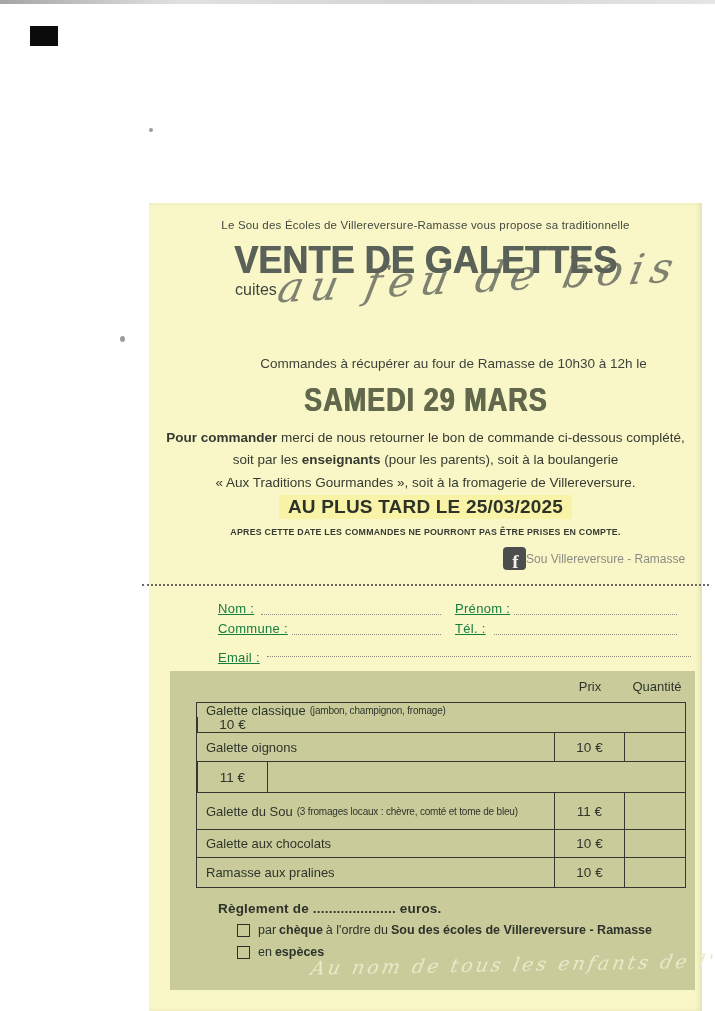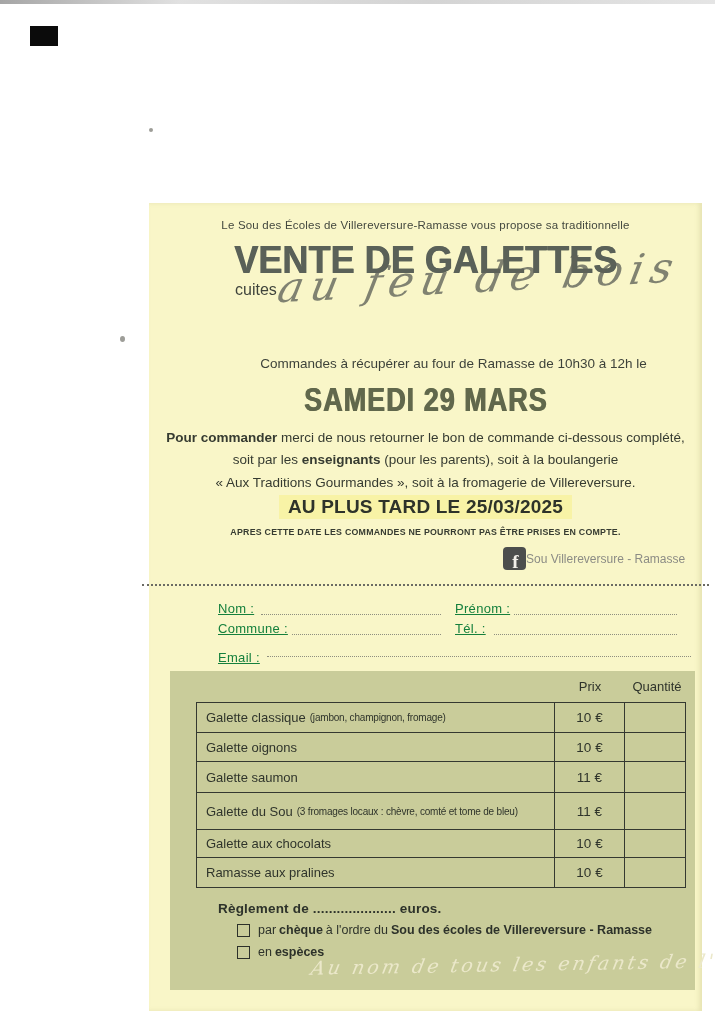--- a/index.html
+++ b/index.html
@@ -46,21 +46,21 @@
 
   #cut-line{left:142px;top:584px;width:567px;height:0;border-top:2px dotted #6b6b64;}
 
   .flabel{font-size:13px;color:#15803d;letter-spacing:.3px;white-space:nowrap;text-decoration:underline;}
   .dotline{border-bottom:1.6px dotted #8f8f7f;height:12px;}
 
   #panel{left:21px;top:468px;width:525px;height:319px;background:#c9cc9a;}
   .col-head{top:8px;font-size:13px;color:#2f342b;text-align:center;}
   #order-table{left:26px;top:31px;width:490px;border:1.7px solid #343830;box-sizing:border-box;}
   .trow{display:flex;border-top:1.7px solid #343830;}
-  .trow:first-child{border-top:none;}
+  .trow:first-child{border-top:none;flex-direction:column;}
   .c-desc{flex:1;display:flex;align-items:center;padding-left:9px;color:#2f342b;
     font-size:13px;white-space:nowrap;overflow:hidden;}
   .c-desc small{font-size:10px;margin-left:4px;letter-spacing:-.2px;}
   .c-price{width:69px;border-left:1.7px solid #343830;display:flex;align-items:center;
     justify-content:center;font-size:13.5px;color:#2f342b;}
   .c-qty{width:60px;border-left:1.7px solid #343830;}
   .h30{height:29px}.h29{height:28px}.h31{height:30px}.h37{height:36px}.h28{height:27px}
 
   .reglement{left:48px;top:230px;font-size:13.5px;font-weight:700;color:#2d322a;letter-spacing:.2px;}
   .payrow{left:67px;display:flex;align-items:center;font-size:12.5px;color:#2d322a;}
@@ -137,24 +137,20 @@
         </div>
         <div class="trow h29">
           <div class="c-desc">
               <span>Galette oignons</span>
               <small></small>
             </div>
           <div class="c-price">10 €</div>
           <div class="c-qty"></div>
         </div>
         <div class="trow h31">
-          <div class="c-desc">
-              <span>Galette saumon</span>
-              <small></small>
-            </div>
           <div class="c-price">11 €</div>
           <div class="c-qty"></div>
         </div>
         <div class="trow h37">
           <div class="c-desc">
               <span>Galette du Sou</span>
               <small>(3 fromages locaux : chèvre, comté et tome de bleu)</small>
             </div>
           <div class="c-price">11 €</div>
           <div class="c-qty"></div>

